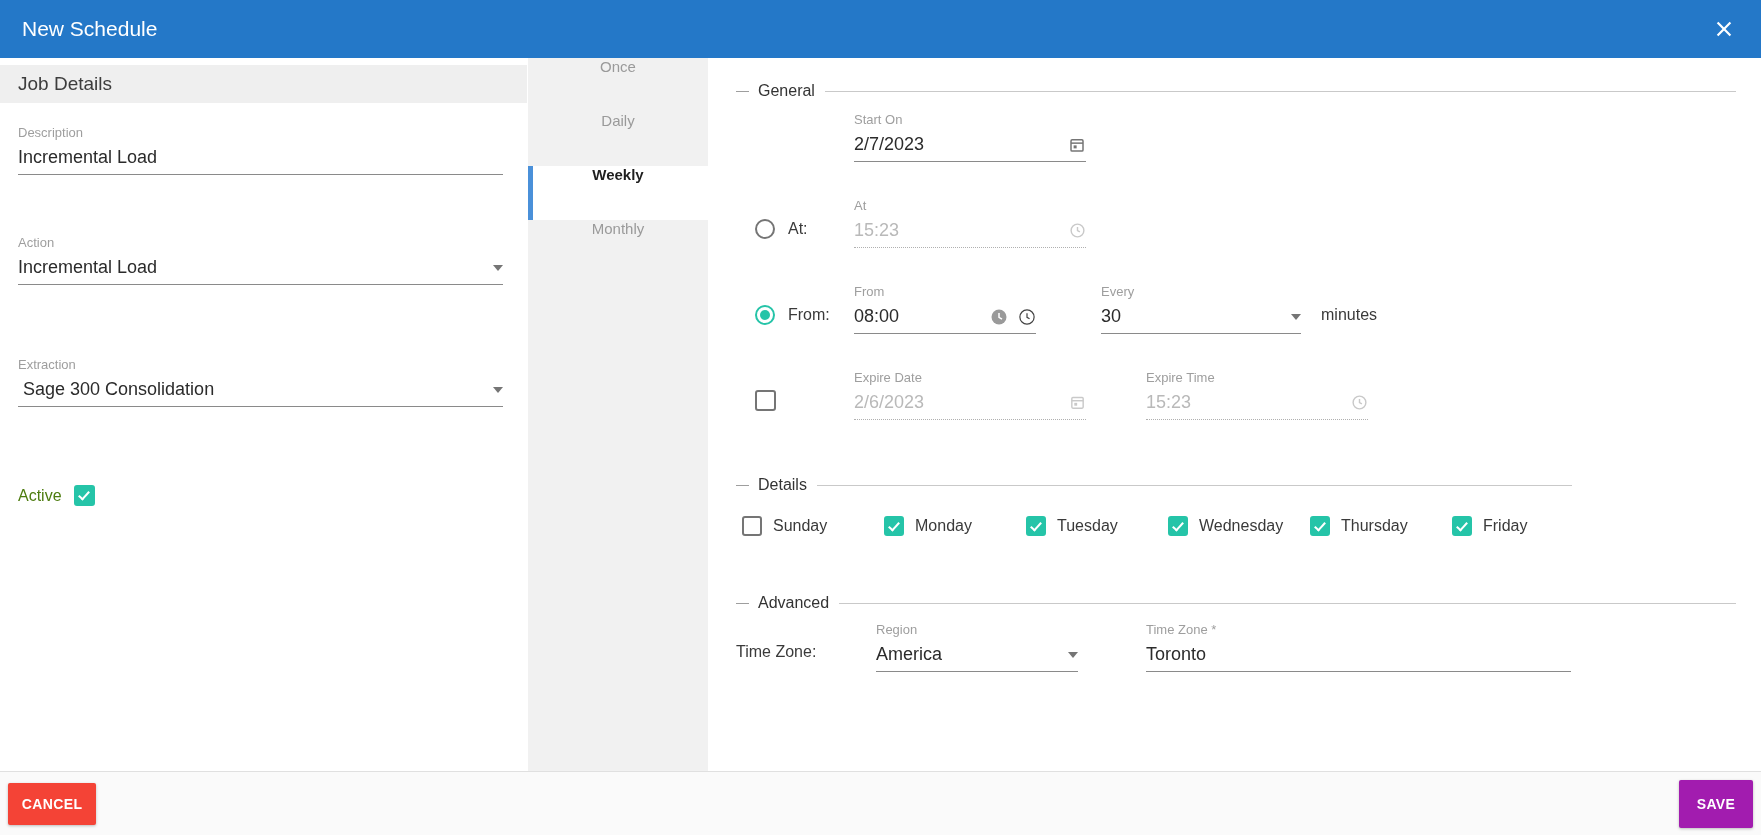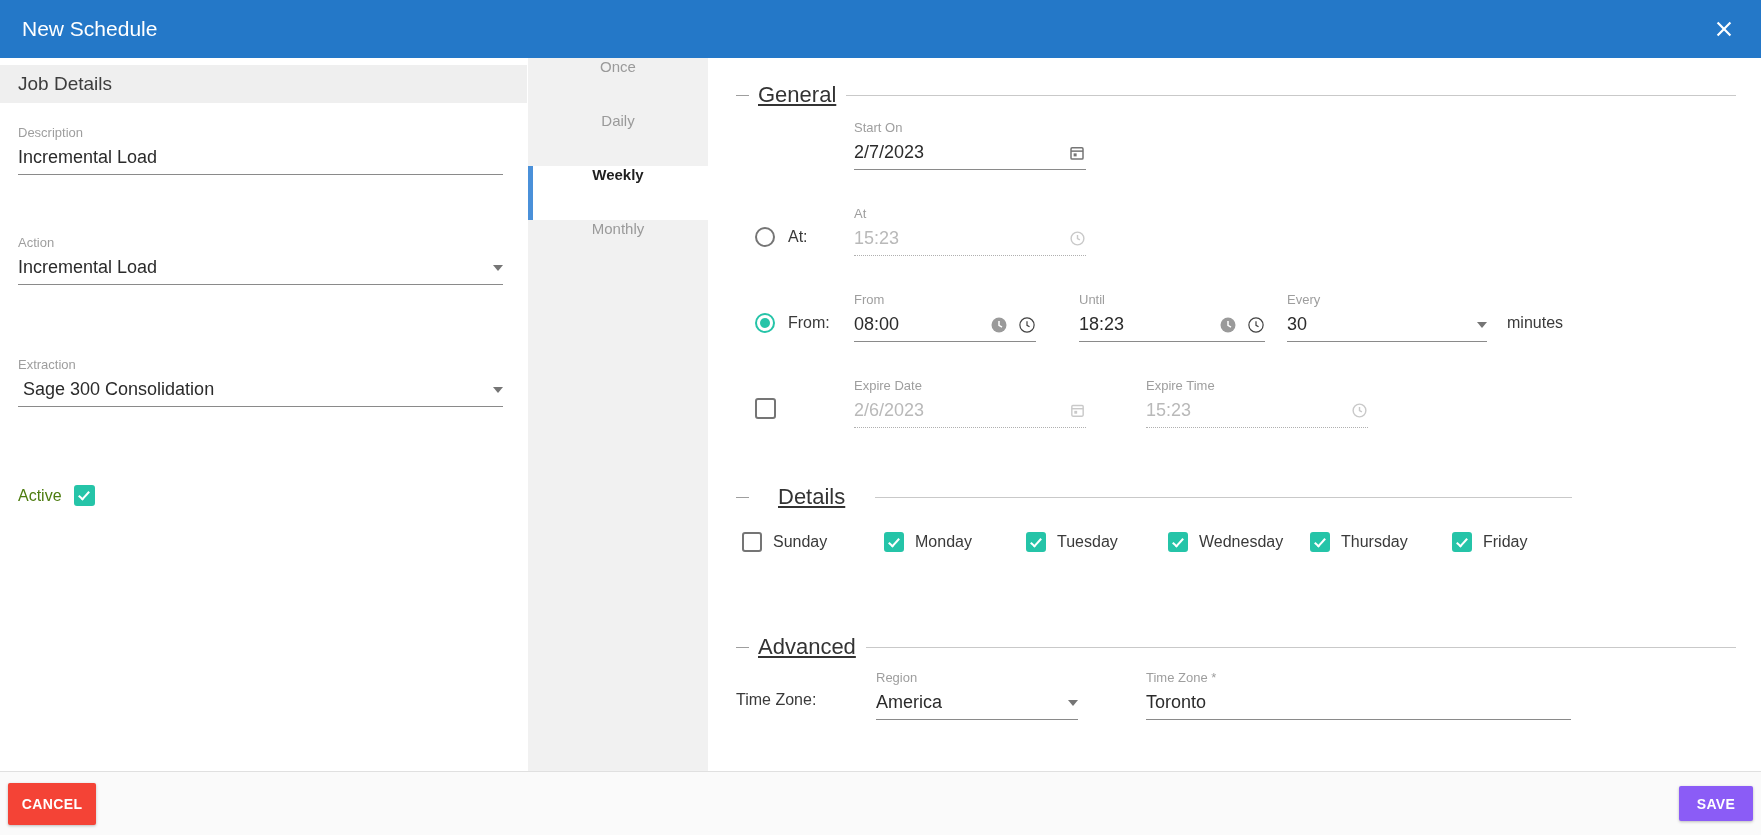--- a/index.html
+++ b/index.html
@@ -56,24 +56,24 @@
   .tabs { width:180px; flex:0 0 auto; background:#F1F1F1; margin-left:1px; }
   .tab { height:54px; display:flex; align-items:flex-start; justify-content:center;
          font-size:15px; color:#9a9a9a; cursor:pointer; position:relative; }
   .tab.selected { background:#fff; color:#1f1f1f; font-weight:bold; }
   .tab.selected::before { content:""; position:absolute; left:0; top:0; bottom:0; width:5px; background:#4A90D9; }
 
   
   .main { flex:1 1 auto; padding:24px 26px 0 28px; background:#fff; }
   .legend { display:flex; align-items:center; }
   .legend .dash { width:13px; height:1px; background:#9e9e9e; margin-right:9px; flex:0 0 auto; }
-  .legend .ltext { font-size:22px; color:#333; margin-right:10px; white-space:nowrap;text-decoration:underline; }
+  .legend .ltext { font-size:16px; color:#333; margin-right:10px; white-space:nowrap; }
   .legend .line { height:1px; background:#c9c9c9; flex:1 1 auto; }
   .fs-general, .fs-advanced { width:1000px; }
-  .fs-details { width:836px;gap:20px; }
+  .fs-details { width:836px; }
 
   .row { display:flex; align-items:flex-end; }
   .ctrl-col { width:118px; flex:0 0 auto; display:flex; align-items:center; gap:13px;
               padding-left:19px; font-size:16px; color:#3a3a3a; }
   .f-w232 { width:232px; flex:0 0 auto; }
   .f-w182 { width:182px; flex:0 0 auto; }
   .f-w186 { width:186px; flex:0 0 auto; }
   .f-w200 { width:200px; flex:0 0 auto; }
   .f-w222 { width:222px; flex:0 0 auto; }
   .f-w202 { width:202px; flex:0 0 auto; }
@@ -90,33 +90,33 @@
   .gap60 { width:60px; flex:0 0 auto; }
   .unit-label { font-size:16px; color:#3a3a3a; margin-left:20px; padding-bottom:10px; }
   .icon-pair { display:flex; gap:10px; align-items:center; }
 
   .details-legend { margin-top:56px; }
   .days-row { margin-top:22px; display:flex; padding-left:6px; }
   .day-item { width:142px; flex:0 0 auto; display:flex; align-items:center; gap:11px;
               font-size:16px; color:#3a3a3a; }
   .day-item .checkbox { width:20px; height:20px; }
 
-  .advanced-legend { margin-top:82px; }
+  .advanced-legend { margin-top:58px; }
   .tz-row { margin-top:10px; }
   .tz-label-col { width:140px; flex:0 0 auto; font-size:16px; color:#3a3a3a; padding-bottom:11px; }
   .gap68 { width:68px; flex:0 0 auto; }
 
   
   .footer { height:64px; flex:0 0 auto; background:#FAFAFA; border-top:1px solid #E0E0E0;
             display:flex; align-items:center; justify-content:space-between; padding:0 8px; }
   .btn { border:none; color:#fff; font-size:14px; font-weight:bold; letter-spacing:0.4px;
          border-radius:2px; cursor:pointer; box-shadow:0 1px 3px rgba(0,0,0,0.25);
          font-family:"Liberation Sans", sans-serif; }
   .btn.cancel { background:#F44336; width:88px; height:42px; }
-  .btn.save { background:#8b5cf6; width:74px; height:35px; }
+  .btn.save { background:#a21caf; width:74px; height:48px; }
 </style>
 </head>
 <body>
 
 <div class="app">
 
   <div class="header">
     <span class="title">New Schedule</span>
     <span class="close">
       <svg width="22" height="22" viewBox="0 0 24 24">
@@ -248,40 +248,20 @@
               <span class="icon">
                 <svg width="18" height="18" viewBox="0 0 24 24">
                     <circle cx="12" cy="12" r="9.5" fill="none" stroke="#424242" stroke-width="1.6"></circle>
                     <path d="M12 7v5.4l3.4 2" fill="none" stroke="#424242" stroke-width="1.6"></path>
                   </svg>
               </span>
             </span>
           </div>
         </div>
         <div class="gap43"></div>
-        <div class="field f-w186">
-          <div class="flabel">Until</div>
-          <div class="fvalue">
-            <span class="val">18:23</span>
-            <span class="icon-pair">
-              <span class="icon mid">
-                <svg width="18" height="18" viewBox="0 0 24 24">
-                    <circle cx="12" cy="12" r="10" fill="currentColor"></circle>
-                    <path d="M12 6.5v6l4 2.4" fill="none" stroke="#fff" stroke-width="2"></path>
-                  </svg>
-              </span>
-              <span class="icon">
-                <svg width="18" height="18" viewBox="0 0 24 24">
-                    <circle cx="12" cy="12" r="9.5" fill="none" stroke="#424242" stroke-width="1.6"></circle>
-                    <path d="M12 7v5.4l3.4 2" fill="none" stroke="#424242" stroke-width="1.6"></path>
-                  </svg>
-              </span>
-            </span>
-          </div>
-        </div>
         <div class="gap22"></div>
         <div class="field f-w200">
           <div class="flabel">Every</div>
           <div class="fvalue">
             <span class="val">30</span>
             <span class="icon">
                 <span class="arrow-down"></span>
               </span>
           </div>
         </div>

